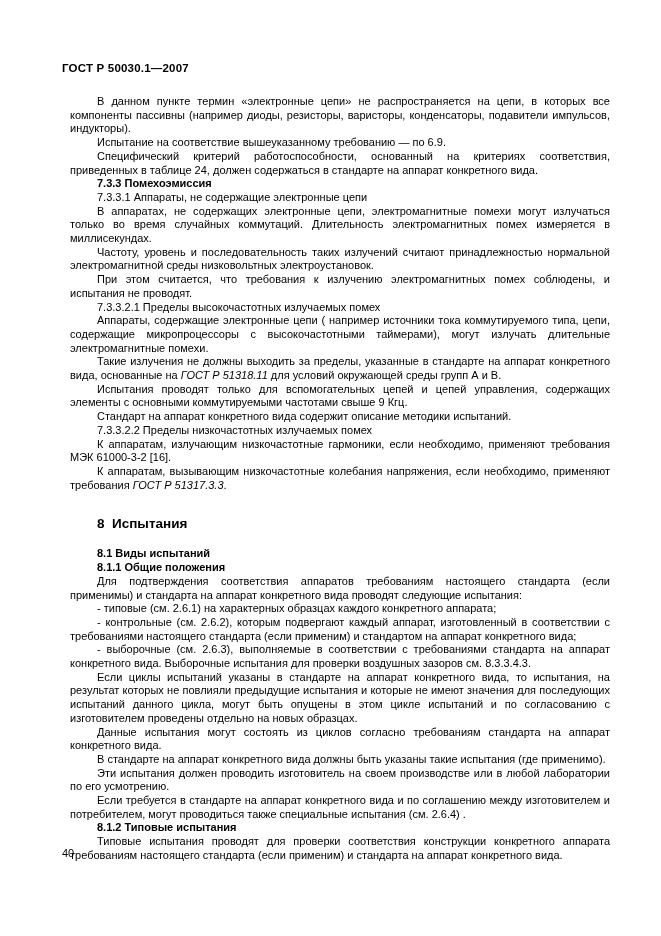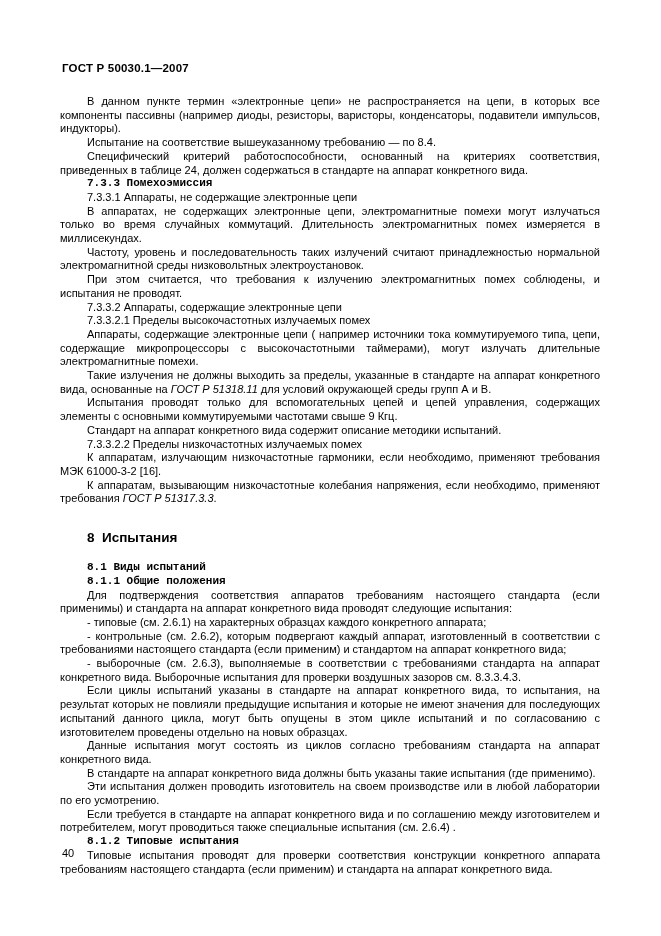--- a/index.html
+++ b/index.html
@@ -21,35 +21,34 @@
   .running-header {
     position: absolute;
     left: 62px;
     top: 62px;
     font-size: 11.5px;
     font-weight: bold;
     letter-spacing: 0.2px;
   }
   .doc {
     position: absolute;
-    left: 60px;
+    left: 70px;
     top: 95px;
     width: 540px;
     font-size: 11px;
     line-height: 13.7px;
     text-align: justify;
   }
   .doc p {
     margin: 0;
     text-indent: 27px;
   }
   .doc p.subheading {
     font-weight: bold;
     text-align: left;
-    font-family: Liberation Mono, monospace;
   }
   .doc p.section-heading {
     font-weight: bold;
     font-size: 13.5px;
     line-height: 17px;
     margin: 23px 0 15px 0;
     text-align: left;
     white-space: pre-wrap;
   }
   .it {
@@ -64,28 +63,27 @@
   }
 </style>
 </head>
 <body>
 
 <div class="page">
   <div class="running-header">ГОСТ Р 50030.1—2007</div>
 
   <div class="doc">
       <p class="body"><span>В данном пункте термин «электронные цепи» не распространяется на цепи, в которых все компоненты пассивны (например диоды, резисторы, варисторы, конденсаторы, подавители импульсов, индукторы).</span></p>
-      <p class="body"><span>Испытание на соответствие вышеуказанному требованию — по 8.4.</span></p>
+      <p class="body"><span>Испытание на соответствие вышеуказанному требованию — по 6.9.</span></p>
       <p class="body"><span>Специфический критерий работоспособности, основанный на критериях соответствия, приведенных в таблице 24, должен содержаться в стандарте на аппарат конкретного вида.</span></p>
       <p class="subheading"><span>7.3.3 Помехоэмиссия</span></p>
       <p class="body"><span>7.3.3.1 Аппараты, не содержащие электронные цепи</span></p>
       <p class="body"><span>В аппаратах, не содержащих электронные цепи, электромагнитные помехи могут излучаться только во время случайных коммутаций. Длительность электромагнитных помех измеряется в миллисекундах.</span></p>
       <p class="body"><span>Частоту, уровень и последовательность таких излучений считают принадлежностью нормальной электромагнитной среды низковольтных электроустановок.</span></p>
       <p class="body"><span>При этом считается, что требования к излучению электромагнитных помех соблюдены, и испытания не проводят.</span></p>
-      <p class="body"><span>7.3.3.2 Аппараты, содержащие электронные цепи</span></p>
       <p class="body"><span>7.3.3.2.1 Пределы высокочастотных излучаемых помех</span></p>
       <p class="body"><span>Аппараты, содержащие электронные цепи ( например источники тока коммутируемого типа, цепи, содержащие микропроцессоры с высокочастотными таймерами), могут излучать длительные электромагнитные помехи.</span></p>
       <p class="body"><span>Такие излучения не должны выходить за пределы, указанные в стандарте на аппарат конкретного вида, основанные на </span><span class="it">ГОСТ Р 51318.11</span><span> для условий окружающей среды групп А и В.</span></p>
       <p class="body"><span>Испытания проводят только для вспомогательных цепей и цепей управления, содержащих элементы с основными коммутируемыми частотами свыше 9 Кгц.</span></p>
       <p class="body"><span>Стандарт на аппарат конкретного вида содержит описание методики испытаний.</span></p>
       <p class="body"><span>7.3.3.2.2 Пределы низкочастотных излучаемых помех</span></p>
       <p class="body"><span>К аппаратам, излучающим низкочастотные гармоники, если необходимо, применяют требования МЭК 61000-3-2 [16].</span></p>
       <p class="body"><span>К аппаратам, вызывающим низкочастотные колебания напряжения, если необходимо, применяют требования </span><span class="it">ГОСТ Р 51317.3.3</span><span>.</span></p>
       <p class="section-heading"><span>8  Испытания</span></p>
       <p class="subheading"><span>8.1 Виды испытаний</span></p>

